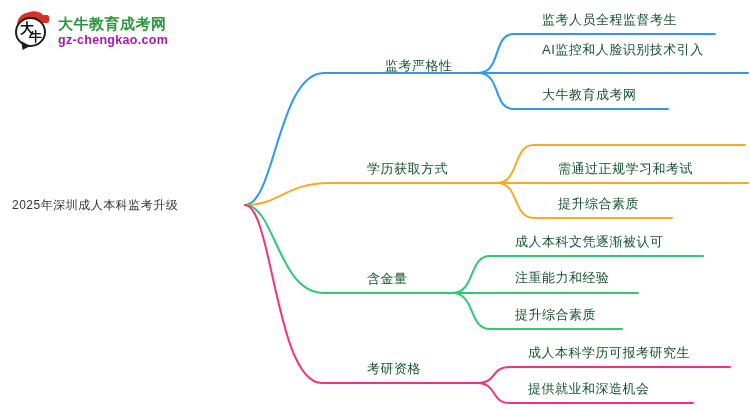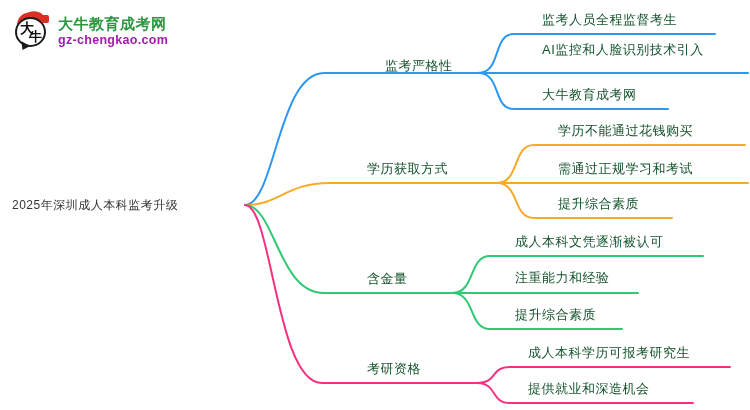--- a/index.html
+++ b/index.html
@@ -82,21 +82,20 @@
   </div>
 
   <div class="label root-label" style="left:12px; top:193px;">2025年深圳成人本科监考升级</div>
 
   <div class="label" style="left:385px; top:56px;">监考严格性</div>
   <div class="label" style="left:542px; top:10px;">监考人员全程监督考生</div>
   <div class="label" style="left:542px; top:40px;">AI监控和人脸识别技术引入</div>
   <div class="label" style="left:542px; top:85px;">大牛教育成考网</div>
 
   <div class="label" style="left:367px; top:159px;">学历获取方式</div>
-  <div class="label" style="left:558px; top:121px;">学历不能通过花钱购买</div>
   <div class="label" style="left:558px; top:159px;">需通过正规学习和考试</div>
   <div class="label" style="left:558px; top:194px;">提升综合素质</div>
 
   <div class="label" style="left:367px; top:269px;">含金量</div>
   <div class="label" style="left:515px; top:232px;">成人本科文凭逐渐被认可</div>
   <div class="label" style="left:515px; top:268px;">注重能力和经验</div>
   <div class="label" style="left:515px; top:305px;">提升综合素质</div>
 
   <div class="label" style="left:367px; top:359px;text-align:center;">考研资格</div>
   <div class="label" style="left:528px; top:343px;">成人本科学历可报考研究生</div>

